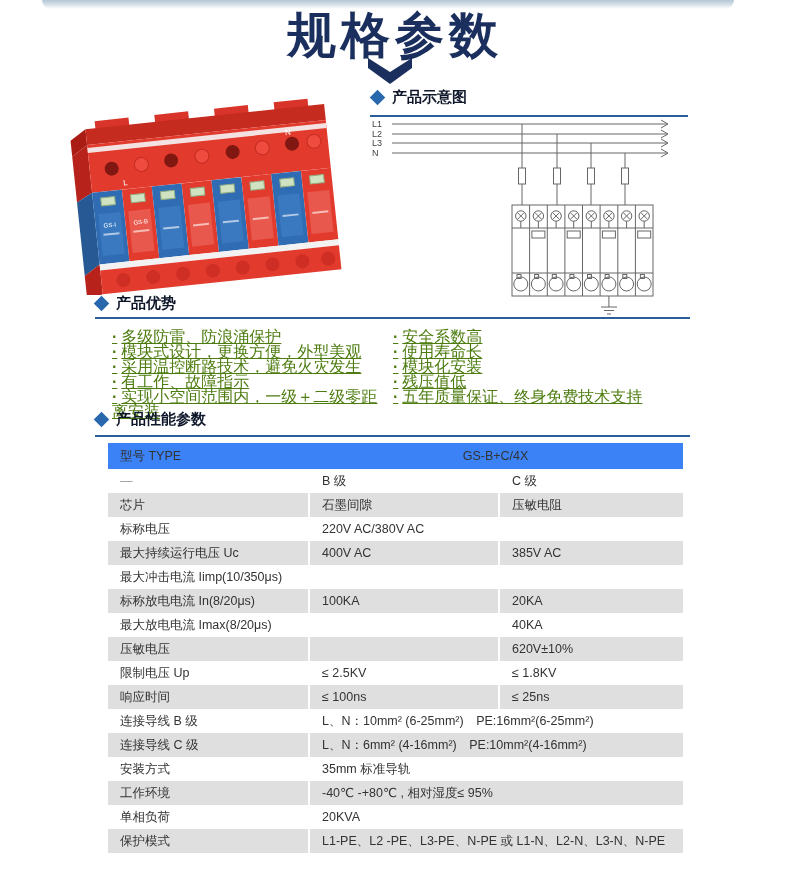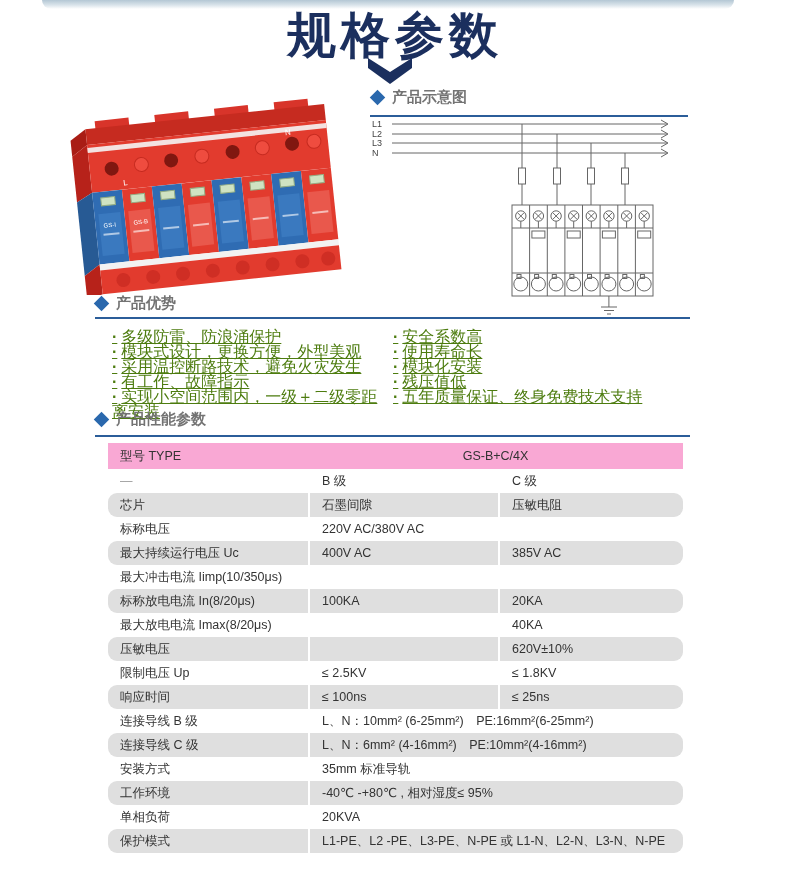--- a/index.html
+++ b/index.html
@@ -17,35 +17,35 @@
   }
   
   .page-title{
     position:absolute;top:3px;left:0;right:0;text-align:center;
     font-size:49px;font-weight:bold;letter-spacing:5px;color:#1b2f5e;
   }
   .title-chevron{position:absolute;left:366px;top:57px;}
   
   .sec-head{
     position:absolute;display:flex;align-items:center;gap:9px;
-    font-size:15px;font-weight:bold;color:#737373;
+    font-size:15px;font-weight:bold;color:#0f172a;
   }
   .diamond{width:11px;height:11px;background:#2a68ad;transform:rotate(45deg);flex:0 0 auto;}
   .sec-line{position:absolute;height:2px;background:#2b5d99;}
   
   .adv-list{position:absolute;list-style:none;margin:0;padding:0;
     font-size:16px;line-height:15px;color:#4d7c0f;text-decoration:underline;}
   .adv-list li::before{content:"·";font-weight:bold;margin-right:4px;}
   
   .fig{position:absolute;}
   
   .ptable{position:absolute;left:108px;top:443px;width:575px;font-size:12.5px;color:#333;}
   .trow{display:grid;grid-template-columns:200px 190px 185px;height:24px;}
-  .trow-header{height:26px;background:#f9a8d4;}
-  .trow.gray{background:#dfdfdf;border-radius:9px;}
+  .trow-header{height:26px;background:#3b82f6;}
+  .trow.gray{background:#dfdfdf;}
   .cell{display:flex;align-items:center;padding-left:12px;height:100%;overflow:hidden;white-space:nowrap;}
   .cell.c2,.cell.c3{border-left:2px solid #fff;}
   .cell.span2{grid-column:2/4;}
   .trow-header .cell.span2{justify-content:center;padding-left:0;}
   .muted{color:#9a9a9a;}
 </style>
 </head>
 <body>
 
 <div class="top-band"></div>

